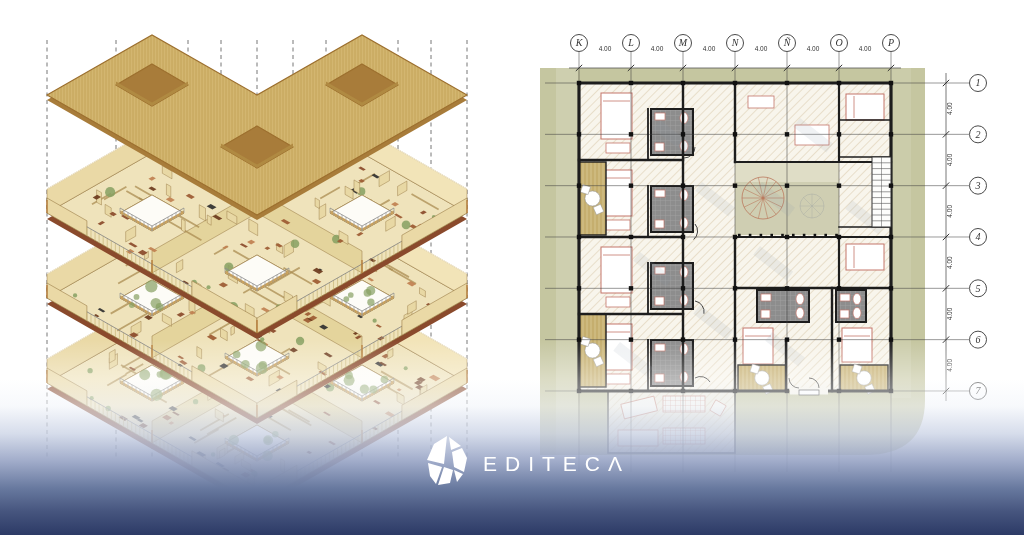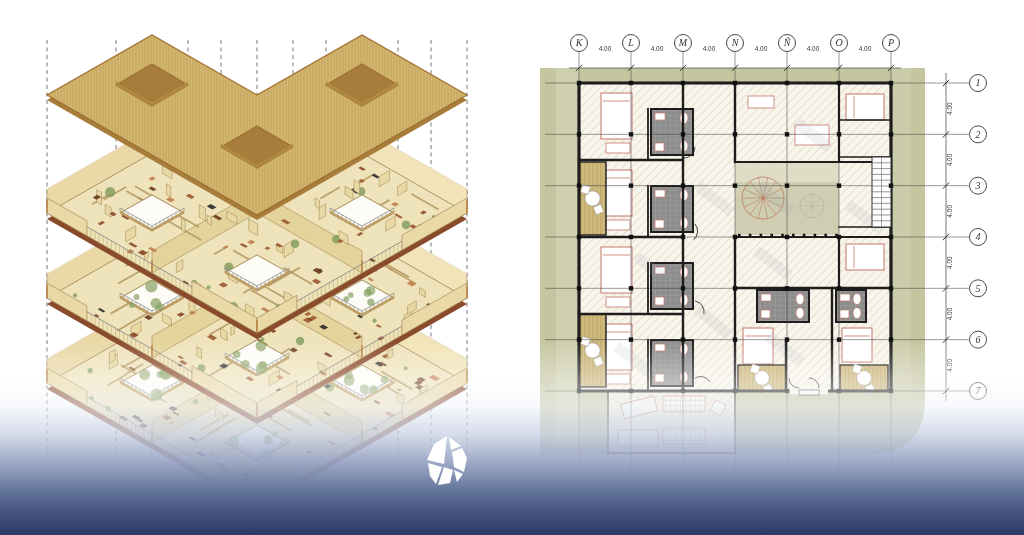--- a/index.html
+++ b/index.html
@@ -1218,14 +1218,15 @@
     <svg width="46" height="54" viewBox="0 0 46 54">
       <g fill="#ffffff">
         <polygon points="23,2 10,10 3,26 20,30"></polygon>
         <polygon points="25,3 37,12 27,16"></polygon>
         <polygon points="38,14 43,24 40,38 30,33 28,18"></polygon>
         <polygon points="4,29 18,33 12,50 6,42"></polygon>
         <polygon points="20,33 29,36 26,49 14,51"></polygon>
         <polygon points="30,36 39,40 33,48"></polygon>
       </g>
     </svg>
+    <span class="wordmark">EDITECΛ</span>
   </div>
 </div>
 
 </body></html>

